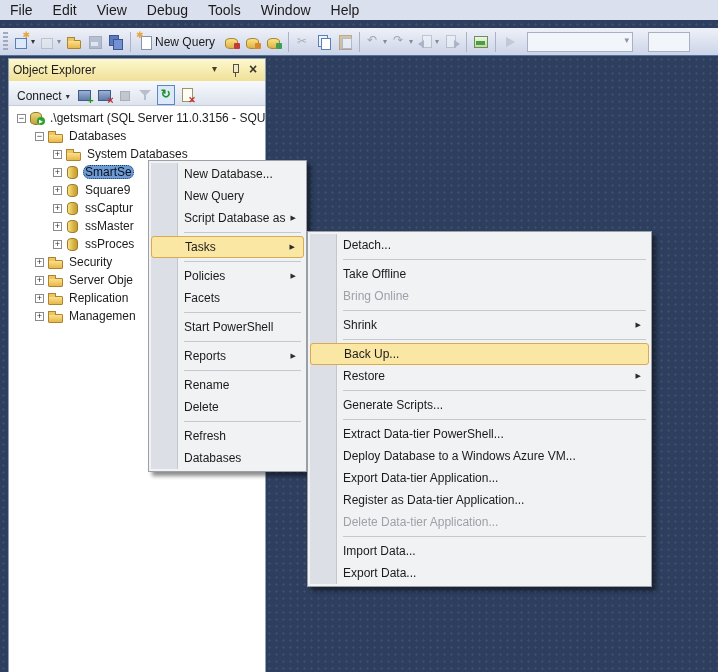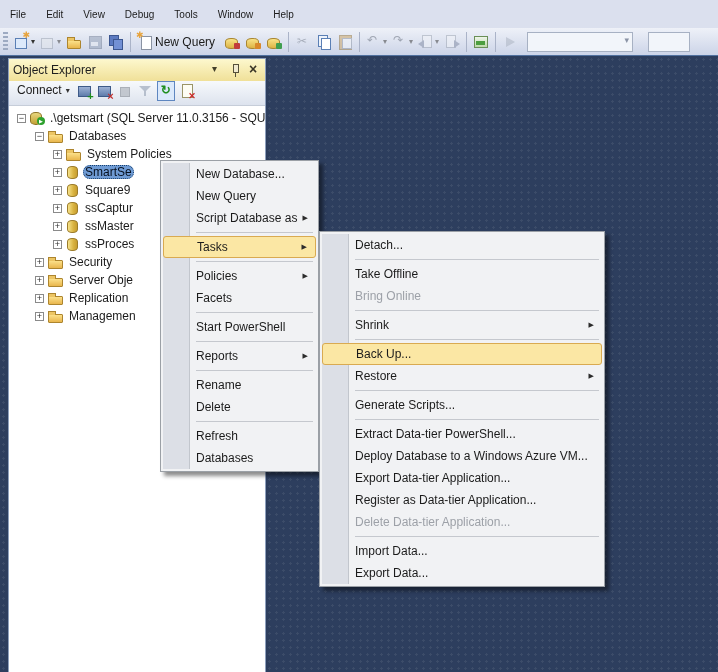--- a/index.html
+++ b/index.html
@@ -2,22 +2,22 @@
 <html><head>
 <meta charset="utf-8">
 <style>
   html,body{margin:0;padding:0;background:#1e2940;}
   .screen{position:relative;width:718px;height:672px;overflow:hidden;
     font-family:"Liberation Sans",sans-serif;
     background-color:#2d3e5e;
     background-image:radial-gradient(rgba(255,255,255,.07) 1px, rgba(0,0,0,0) 1.3px);
     background-size:7px 7px;}
   
-  .menubar{position:absolute;left:0;top:0;right:0;height:28px;background:#dbe0ee;
-    display:flex;align-items:center;font-size:10px;color:#1b1b1b;}
+  .menubar{position:absolute;left:0;top:0;right:0;height:20px;background:#dbe0ee;
+    display:flex;align-items:center;font-size:14px;color:#1b1b1b;}
   .mb-item{padding:5px 10px;cursor:default;}
   .toolbar{position:absolute;left:0;top:28px;right:0;height:28px;
     background:linear-gradient(#eef1f8,#ccd4e8);border-bottom:1px solid #51719f;
     display:flex;align-items:center;gap:1px;padding:0 2px;box-sizing:border-box;}
   .tb-grip{width:5px;height:20px;margin:0 3px 0 1px;
     background:repeating-linear-gradient(180deg,#9daac2 0 2px,rgba(0,0,0,0) 2px 4px);}
   .tb-sep{width:1px;height:20px;background:#aab3c8;margin:0 3px;}
   .tb-btn{height:22px;display:flex;align-items:center;padding:0 2px;border-radius:2px;}
   .tb-btn.dis{opacity:.5;}
   .tb-caret{font-size:8px;color:#333;margin-left:1px;}
@@ -76,21 +76,21 @@
   .auto-hide-pin-icon::before{content:"";position:absolute;left:6px;top:2px;width:4px;height:7px;background:#efe9cf;border:1px solid #55503a;}
   .auto-hide-pin-icon::after{content:"";position:absolute;left:8px;top:11px;width:1px;height:4px;background:#55503a;}
   .close-icon::before{content:"×";position:absolute;left:4px;top:-1px;font-size:14px;font-weight:bold;color:#3a3626;}
   
   .oe-panel{position:absolute;left:8px;top:58px;width:256px;bottom:0;background:#fff;
     border:1px solid #8ea0bd;border-bottom:none;display:flex;flex-direction:column;}
   .oe-title{height:22px;background:linear-gradient(#fdf8ce,#f0e098);display:flex;align-items:center;
     font-size:12px;color:#1e1e1e;padding:0 4px;flex:0 0 22px;}
   .oe-title-label{flex:1;}
   .oe-tools{height:24px;background:linear-gradient(#f7f9fc,#dde3ee);border-bottom:1px solid #c6cdd9;
-    display:flex;align-items:flex-start;gap:3px;padding:0 4px;flex:0 0 24px;}
+    display:flex;align-items:flex-end;gap:3px;padding:0 4px;flex:0 0 24px;}
   .connect-btn{font-size:12px;color:#1b1b1b;display:flex;align-items:center;gap:3px;padding:2px 4px;}
   .connect-btn .tb-caret{font-size:8px;}
   .oe-tree{flex:1;overflow:hidden;padding-top:3px;font-size:12px;color:#1b1b1b;}
   .tree-row{height:18px;display:flex;align-items:center;white-space:nowrap;}
   .t-exp{width:9px;height:9px;box-sizing:border-box;border:1px solid #8a8a8a;background:#fff;
     font-size:9px;line-height:6px;text-align:center;color:#333;margin-right:4px;flex:0 0 9px;}
   .t-ico{margin-right:4px;}
   .t-label{padding:0 2px;}
   .t-label.sel{background:#6f9bd4;outline:1px dotted #17406e;outline-offset:-1px;color:#06101f;border-radius:7px;}
   .server-db-icon{width:14px;height:14px;position:relative;display:inline-block;flex:0 0 14px;}
@@ -101,30 +101,30 @@
   .folder-icon{width:15px;height:14px;position:relative;display:inline-block;flex:0 0 15px;}
   .folder-icon::before{content:"";position:absolute;left:0;top:5px;width:13px;height:7px;
     background:linear-gradient(#fbe089,#e9b64d);border:1px solid #ad852e;border-radius:1px;}
   .folder-icon::after{content:"";position:absolute;left:0;top:2px;width:6px;height:3px;
     background:#ecc564;border:1px solid #ad852e;border-bottom:none;}
   .database-icon{width:13px;height:14px;position:relative;display:inline-block;flex:0 0 13px;}
   .database-icon::before{content:"";position:absolute;left:1px;top:1px;width:9px;height:11px;
     background:linear-gradient(90deg,#f6e28a,#d9b341 60%,#c79d2e);border:1px solid #9c7c2a;border-radius:45%/28%;}
   
   .menu{position:absolute;background:#f1f2f4;border:1px solid #9ba0a6;padding:2px;
-    box-shadow:4px 4px 4px rgba(0,0,0,.45);font-size:12px;color:#1b1b1b;box-sizing:border-box;margin-left:12px;}
+    box-shadow:4px 4px 4px rgba(0,0,0,.45);font-size:12px;color:#1b1b1b;box-sizing:border-box;}
   .menu::before{content:"";position:absolute;left:2px;top:2px;bottom:2px;width:26px;
     background:#dcdfe6;border-right:1px solid #c2c6cd;}
   .mi{position:relative;height:22px;line-height:22px;padding-left:33px;white-space:nowrap;box-sizing:border-box;}
   .mi .arrow{position:absolute;right:8px;top:0;font-size:7px;color:#2b2b2b;}
   .mi.hl{background:#fbe7a4;border:1px solid #d9aa51;border-radius:3px;line-height:20px;}
   .mi.dis{color:#9da1a8;}
   .msep{height:1px;background:#c5c8ce;margin:3px 3px 3px 33px;position:relative;}
   #context-menu{left:148px;top:160px;width:159px;z-index:20;}
-  #tasks-submenu{left:307px;top:231px;width:286px;z-index:21;}
+  #tasks-submenu{left:307px;top:231px;width:345px;z-index:21;}
 </style>
 </head>
 <body>
 
 <div class="screen">
   <div class="menubar">
       <div class="mb-item">File</div>
       <div class="mb-item">Edit</div>
       <div class="mb-item">View</div>
       <div class="mb-item">Debug</div>
@@ -233,21 +233,21 @@
           <span class="t-label">.\getsmart (SQL Server 11.0.3156 - SQUA</span>
         </div>
         <div class="tree-row" style="padding-left: 26px;">
           <span class="t-exp">−</span>
           <span class="t-ico folder-icon"></span>
           <span class="t-label">Databases</span>
         </div>
         <div class="tree-row" style="padding-left: 44px;">
           <span class="t-exp">+</span>
           <span class="t-ico folder-icon"></span>
-          <span class="t-label">System Policies</span>
+          <span class="t-label">System Databases</span>
         </div>
         <div class="tree-row" style="padding-left: 44px;">
           <span class="t-exp">+</span>
           <span class="t-ico database-icon"></span>
           <span class="t-label sel">SmartSe</span>
         </div>
         <div class="tree-row" style="padding-left: 44px;">
           <span class="t-exp">+</span>
           <span class="t-ico database-icon"></span>
           <span class="t-label">Square9</span>

